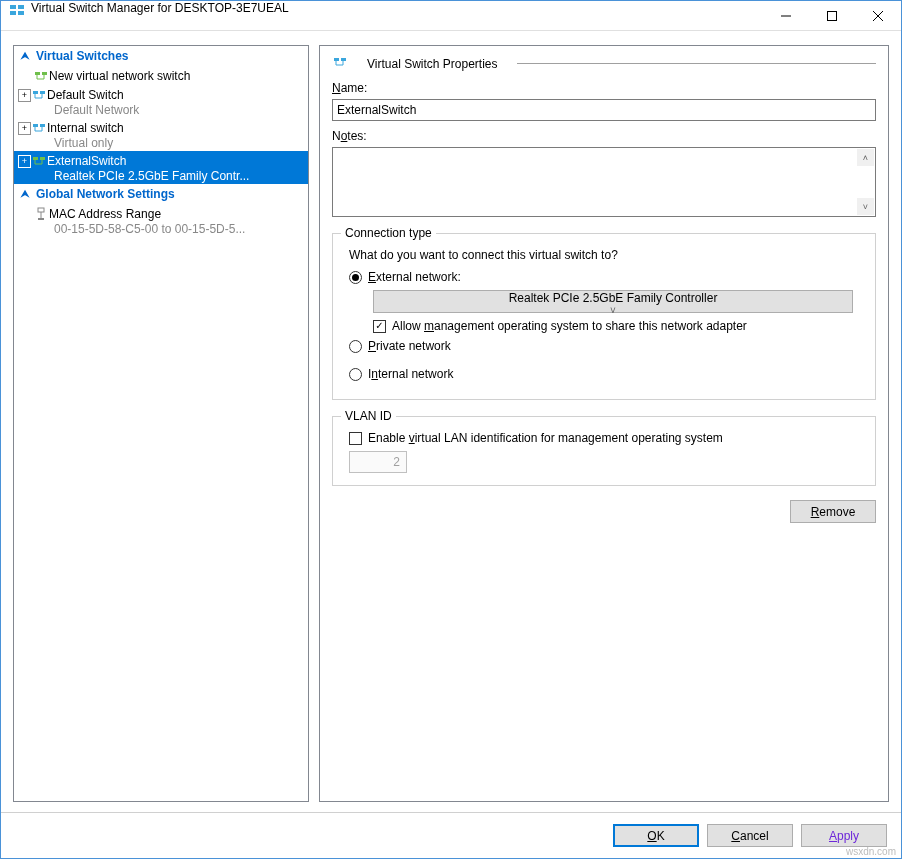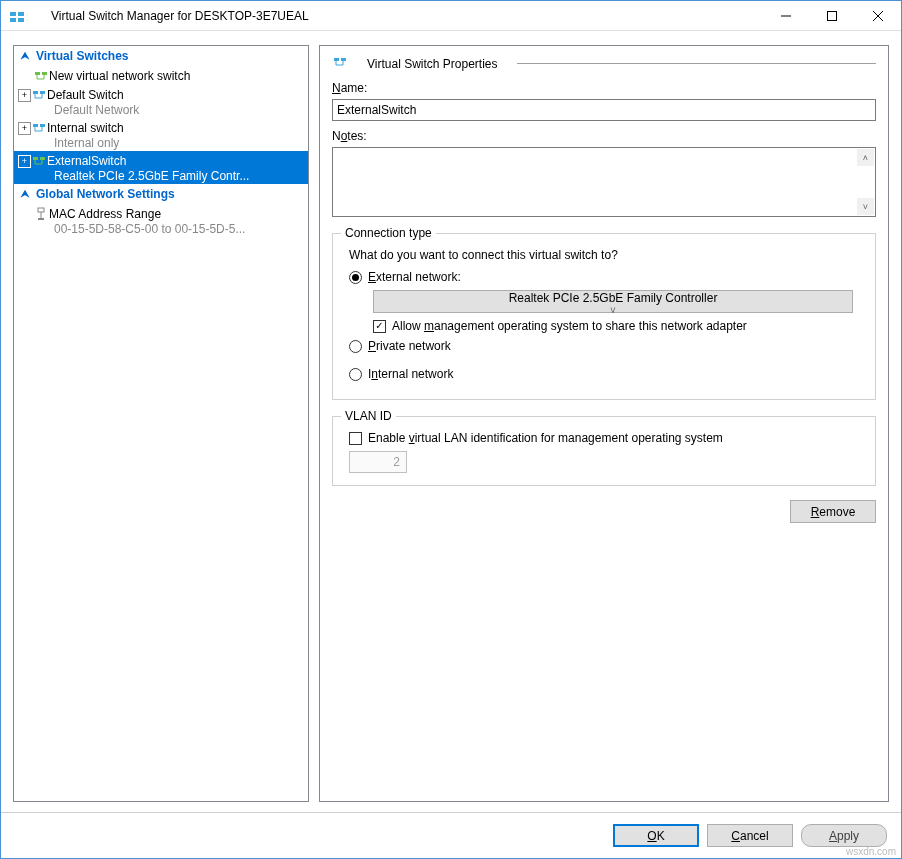--- a/index.html
+++ b/index.html
@@ -1,29 +1,29 @@
 <!DOCTYPE html>
 <html><head>
   <meta charset="utf-8">
   <style>
     * { box-sizing: border-box; font-family: "Segoe UI", Tahoma, sans-serif; font-size: 12px; }
     body { margin: 0; background: #fff; }
     .window { width: 902px; height: 859px; border: 1px solid #4a92d8; background: #fff; overflow: hidden; }
-    .titlebar { height: 30px; display: flex; align-items: center; padding: 0 0 0 8px; background: #fff; border-bottom: 1px solid #e0e0e0; gap: 20px; }
+    .titlebar { height: 30px; display: flex; align-items: flex-start; padding: 0 0 0 8px; background: #fff; border-bottom: 1px solid #e0e0e0; }
     .titlebar .title-icon { width: 16px; height: 16px; margin-right: 6px; display:inline-flex; align-items:center; justify-content:center;}
     .titlebar .title { flex: 1; font-size: 12px; color: #000; }
     .winbtns { display: flex; }
     .winbtn { width: 46px; height: 30px; display: flex; align-items: center; justify-content: center; color: #000; }
     .content { display: flex; height: calc(100% - 30px - 46px); padding: 14px 12px 10px 12px; gap: 10px; }
     .sidebar { width: 296px; border: 1px solid #828790; background: #fff; overflow: hidden; }
     .mainpane { flex: 1; border: 1px solid #828790; background: #fff; padding: 10px 12px 12px 12px; position: relative; overflow:hidden;}
     .footer { height: 46px; border-top: 1px solid #d0d0d0; display: flex; align-items: center; justify-content: flex-end; padding: 0 14px; gap: 8px; }
     .btn { height: 23px; min-width: 86px; background: #e1e1e1; border: 1px solid #adadad; padding: 0 12px; display:inline-flex; align-items:center; justify-content:center;}
     .btn.default { border: 2px solid #0078d7; background:#e1e1e1;}
-    .btn.disabled { color: #404040; border-radius: 10px; }
+    .btn.disabled { color: #6d28d9; }
     .tree-header { display:flex; align-items:center; padding: 3px 6px 3px 4px; color: #0066cc; font-weight: bold; gap:4px;}
     .chev { width:14px; text-align:center; color:#0066cc; font-size:10px;}
     .tree-item { padding: 2px 0 1px 0; }
     .tree-item .row1 { display:flex; align-items:center; padding-left: 4px;}
     .tree-item .exp { width:13px; height:13px; border:1px solid #919191; display:inline-flex; align-items:center; justify-content:center; font-size:9px; line-height:1; color:#000;}
     .tree-item .indent-noexp { width:15px; display:inline-block;}
     .tree-item .ticon { width:16px; height:16px; display:inline-flex; align-items:center; justify-content:center;}
     .tree-item .tlabel { color:#000; }
     .tree-item .tsub { color:#888; padding-left: 40px; font-size:12px; white-space:nowrap; overflow:hidden; text-overflow:ellipsis; max-width: 280px;}
     .tree-item.selected { background:#0078d7; color:#fff;}
@@ -133,21 +133,21 @@
               <svg>
                 <rect x="2" y="2" width="5" height="3" fill="#3aa6dd"></rect>
                 <rect x="9" y="2" width="5" height="3" fill="#3aa6dd"></rect>
                 <line x1="4" y1="5" x2="4" y2="9" stroke="#3aa6dd"></line>
                 <line x1="11" y1="5" x2="11" y2="9" stroke="#3aa6dd"></line>
                 <line x1="4" y1="9" x2="11" y2="9" stroke="#3aa6dd"></line>
               </svg>
             </span>
           <span class="tlabel">Internal switch</span>
         </div>
-        <div class="tsub">Internal only</div>
+        <div class="tsub">Virtual only</div>
       </div>
       <div class="tree-item selected">
         <div class="row1">
           <span class="exp">+</span>
           <span class="ticon netswitch-icon">
               <svg>
                 <rect x="2" y="2" width="5" height="3" fill="#6fbf4b"></rect>
                 <rect x="9" y="2" width="5" height="3" fill="#6fbf4b"></rect>
                 <line x1="4" y1="5" x2="4" y2="9" stroke="#6fbf4b"></line>
                 <line x1="11" y1="5" x2="11" y2="9" stroke="#6fbf4b"></line>

